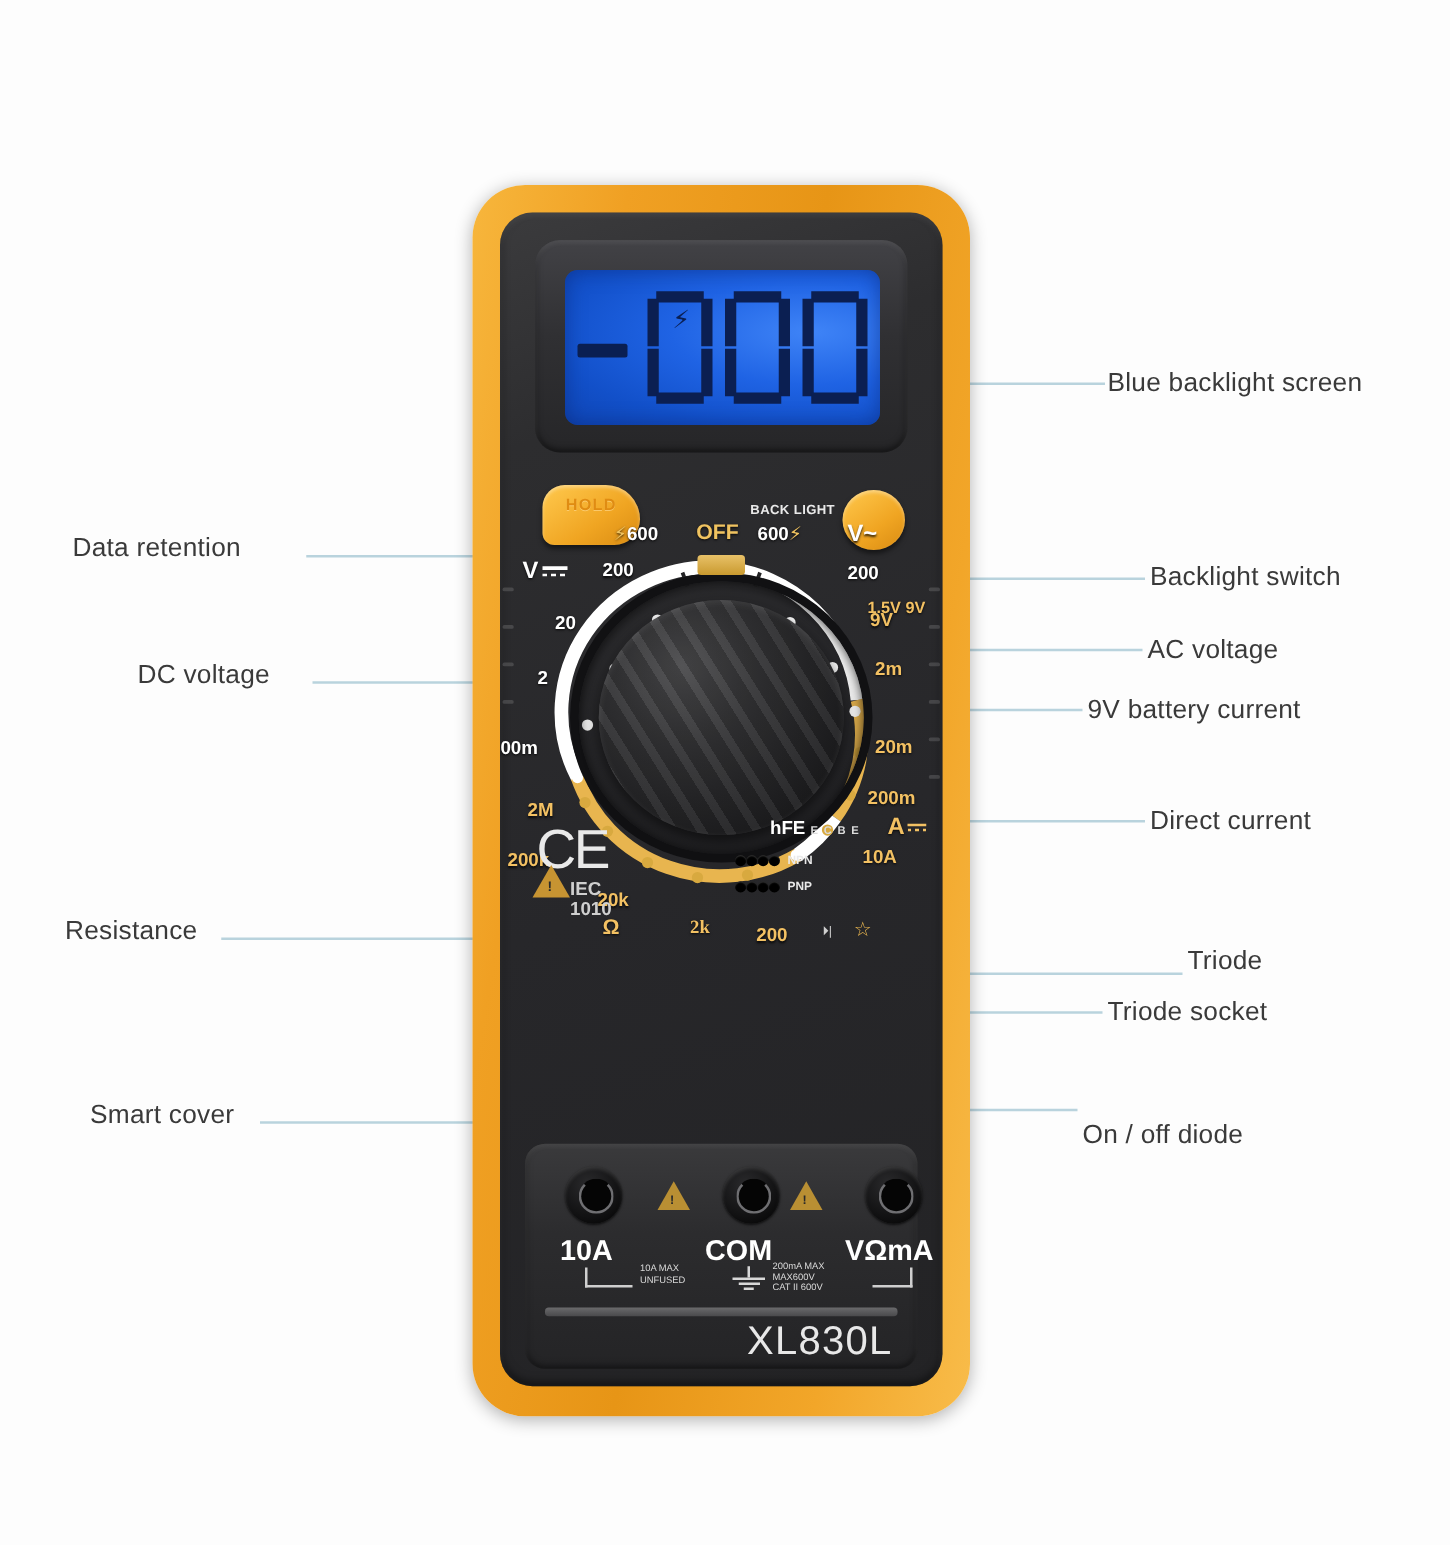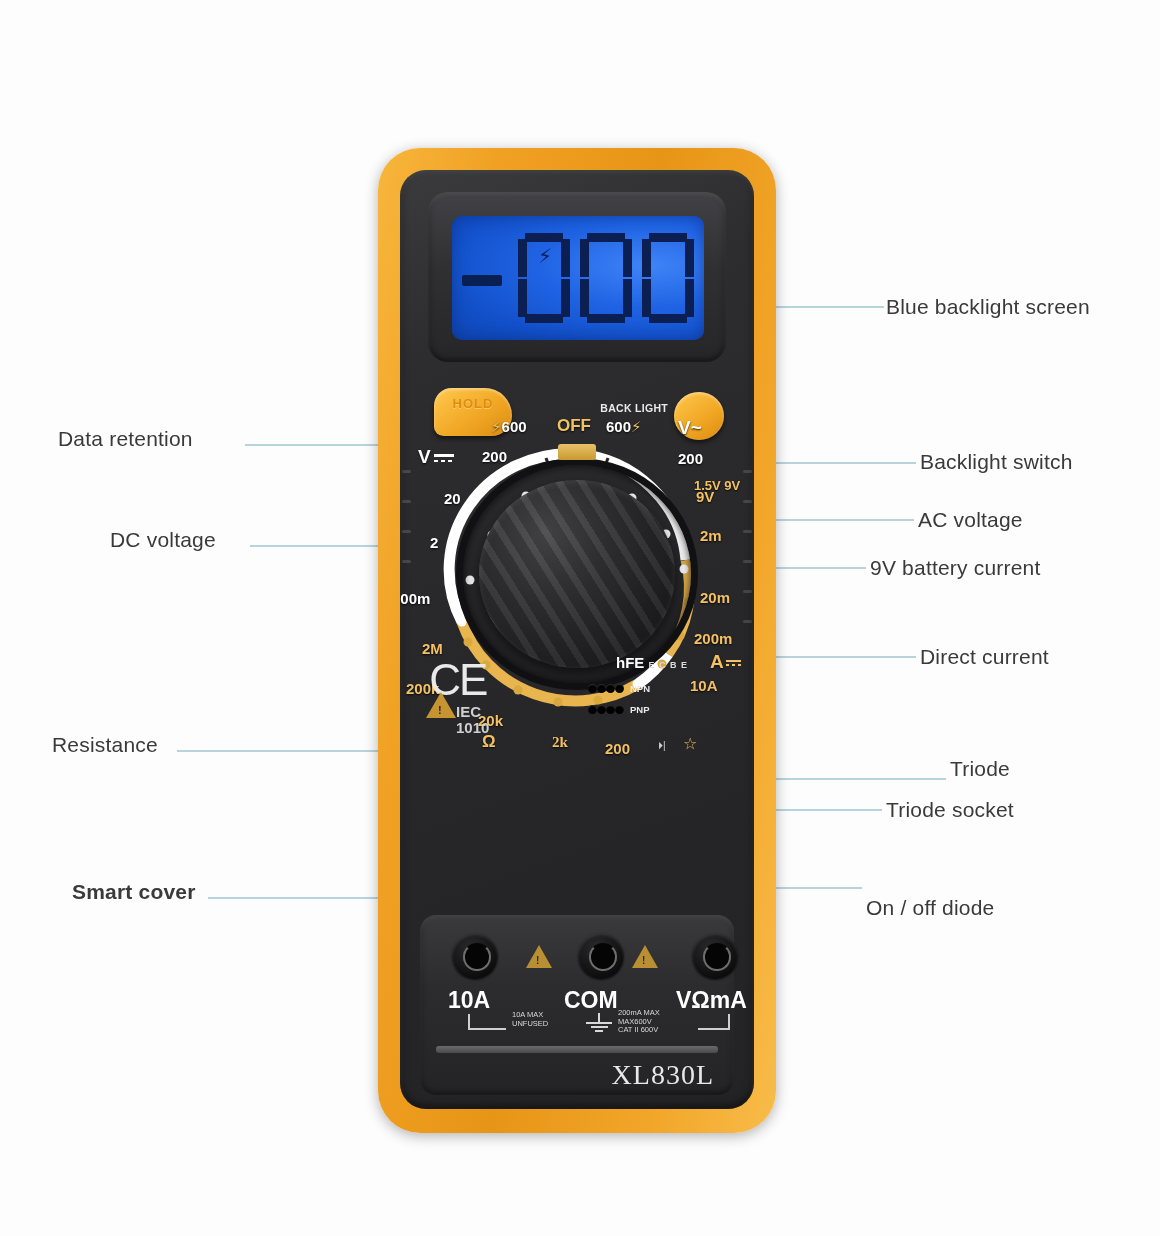--- a/index.html
+++ b/index.html
@@ -168,37 +168,37 @@
     position:absolute;width:0;height:0;
     border-left:13px solid transparent;border-right:13px solid transparent;
     border-bottom:23px solid #b98f33;
   }
   .jtri i{position:absolute;left:-3px;top:10px;font-style:normal;font-size:10px;color:#2a2a2a;font-weight:bold;}
   #speakerBar{
     position:absolute;left:16px;right:16px;bottom:42px;height:7px;border-radius:3px;
     background:linear-gradient(180deg,#6a6a6c,#4a4a4c);
   }
   #modelTxt{
-    position:absolute;right:20px;bottom:4px;font-size:28px;color:#e8e8e8;letter-spacing:1px;
-    font-family:Liberation Serif, serif;
+    position:absolute;right:20px;bottom:4px;font-size:32px;color:#e8e8e8;letter-spacing:1px;
+    font-family:Liberation Sans, sans-serif;
   }
 </style>
 </head>
 <body>
 
 <div class="callout left" style="left:58px;top:427px;">Data retention</div>
 <div class="leader" style="left:245px;top:444px;width:170px;"></div>
 
 <div class="callout left" style="left:110px;top:528px;">DC voltage</div>
 <div class="leader" style="left:250px;top:545px;width:168px;"></div>
 
 <div class="callout left" style="left:52px;top:733px;">Resistance</div>
 <div class="leader" style="left:177px;top:750px;width:270px;"></div>
 
-<div class="callout left" style="left:72px;top:880px;font-weight:bold;">Smart cover</div>
+<div class="callout left" style="left:72px;top:880px;">Smart cover</div>
 <div class="leader" style="left:208px;top:897px;width:195px;"></div>
 
 <div class="callout right" style="left:886px;top:295px;">Blue backlight screen</div>
 <div class="leader" style="left:742px;top:306px;width:142px;"></div>
 
 <div class="callout right" style="left:920px;top:450px;">Backlight switch</div>
 <div class="leader" style="left:736px;top:462px;width:180px;"></div>
 
 <div class="callout right" style="left:918px;top:508px;">AC voltage</div>
 <div class="leader" style="left:700px;top:519px;width:214px;"></div>

